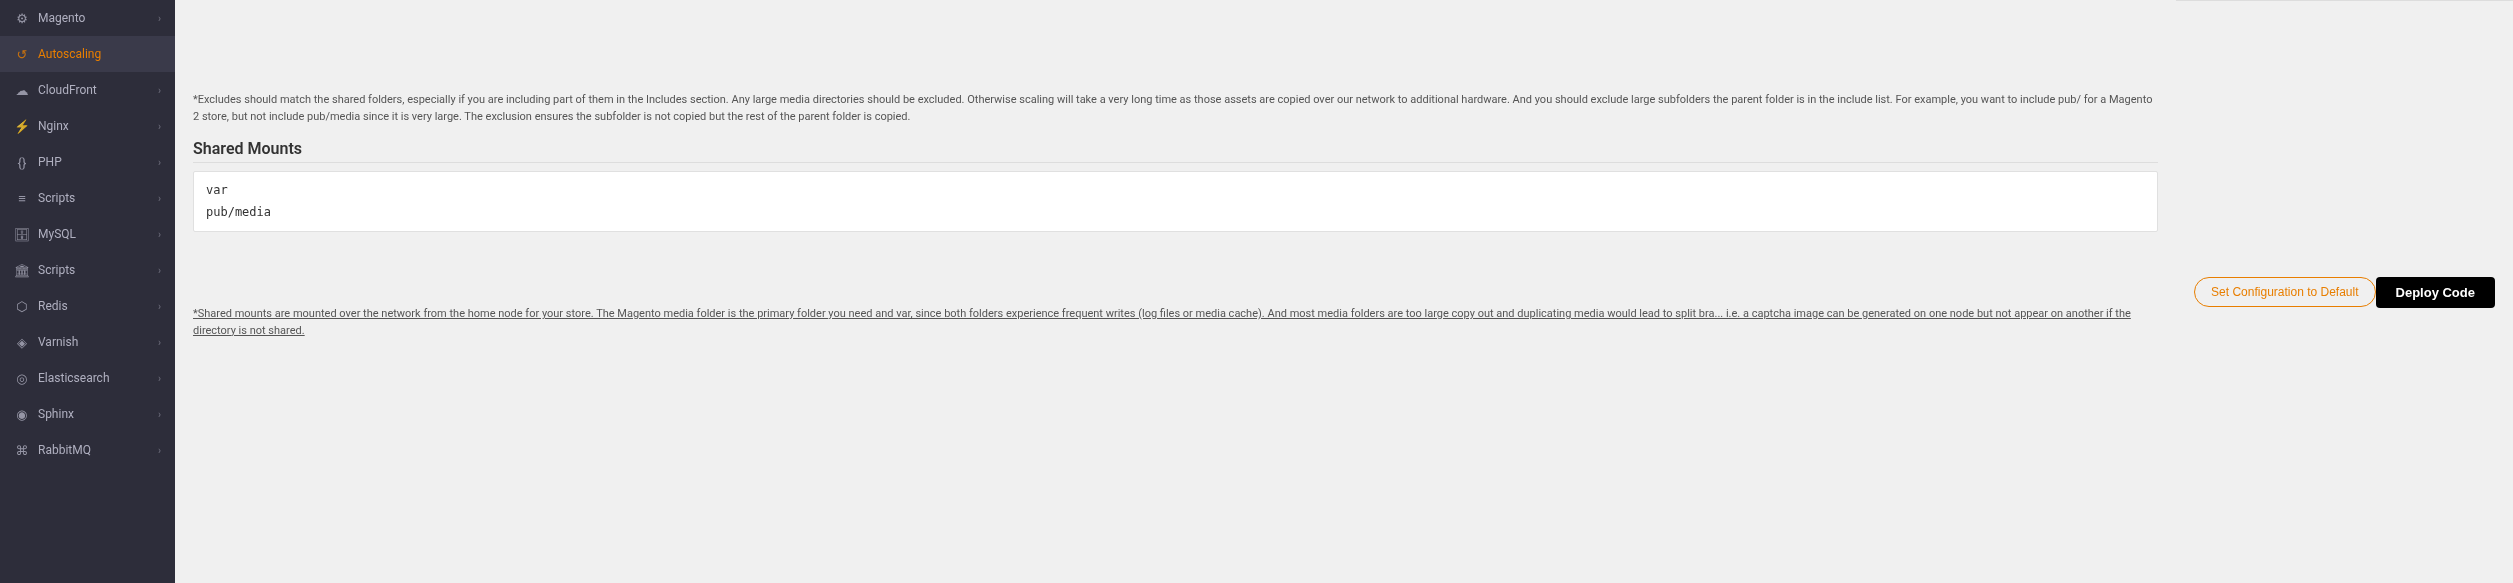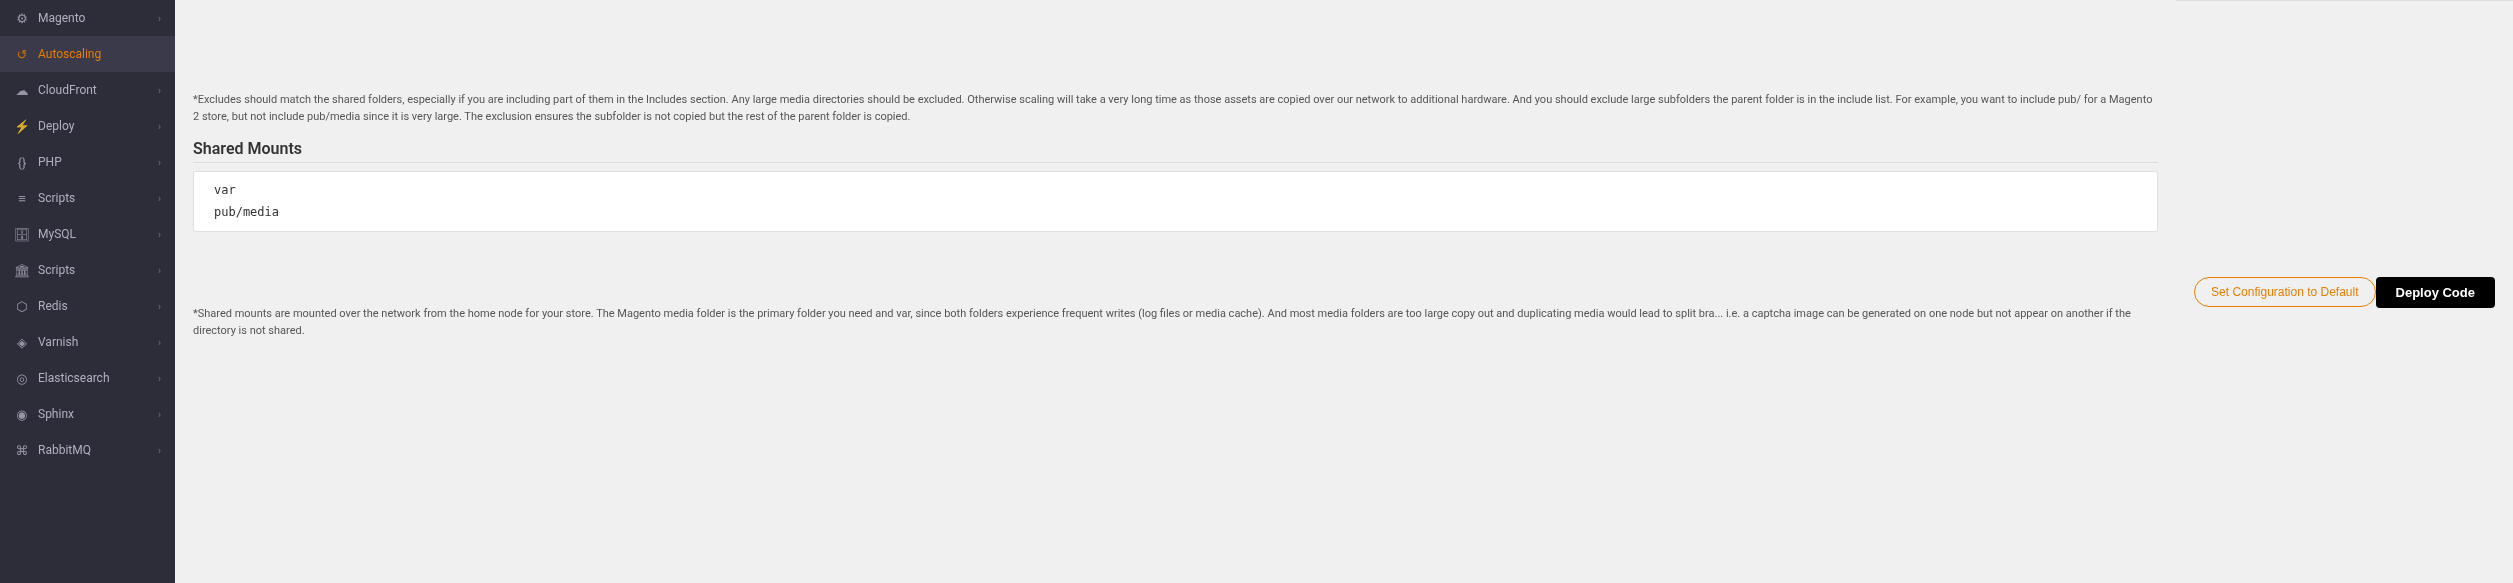--- a/index.html
+++ b/index.html
@@ -91,35 +91,36 @@
       color: #333;
       margin-bottom: 8px;
       border-bottom: 1px solid #ddd;
       padding-bottom: 4px;
     }
 
     .mounts-list {
       background: #fff;
       border: 1px solid #e0e0e0;
       border-radius: 2px;
-      padding: 8px 20px;
+      padding: 8px 12px;
       margin-bottom: 14px;
     }
     .mount-item {
       font-size: 12px;
       color: #333;
       line-height: 1.8;
       font-family: monospace;
     }
 
     .shared-note {
       font-size: 11px;
       color: #555;
       line-height: 1.5;
       margin-bottom: 16px;
+      text-decoration: underline;
     }
 
     
     .footer-bar {
       display: flex;
       align-items: center;
       justify-content: space-between;
       padding: 10px 18px;
       background: #f0f0f0;
       border-top: 1px solid #ddd;
@@ -176,21 +177,21 @@
     <div class="sidebar-item">
       <div class="sidebar-item-left">
         <span class="sidebar-icon">☁</span>
         <span>CloudFront</span>
       </div>
       <span class="sidebar-chevron">›</span>
     </div>
     <div class="sidebar-item">
       <div class="sidebar-item-left">
         <span class="sidebar-icon">⚡</span>
-        <span>Deploy</span>
+        <span>Nginx</span>
       </div>
       <span class="sidebar-chevron">›</span>
     </div>
     <div class="sidebar-item">
       <div class="sidebar-item-left">
         <span class="sidebar-icon">{}</span>
         <span>PHP</span>
       </div>
       <span class="sidebar-chevron">›</span>
     </div>

